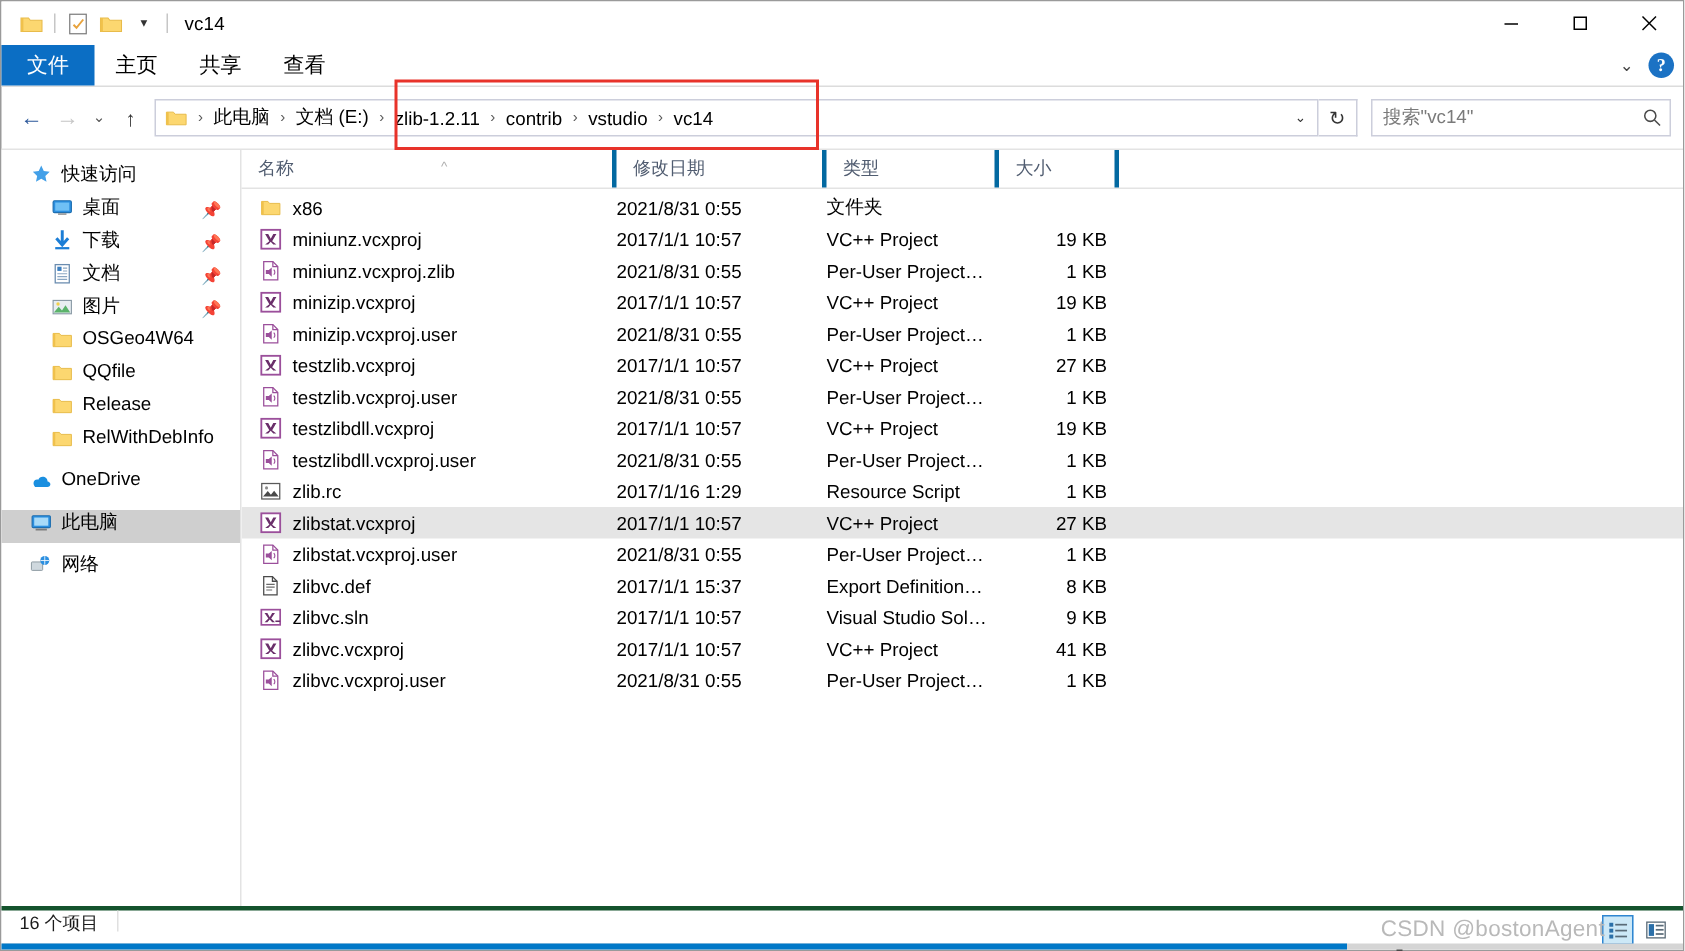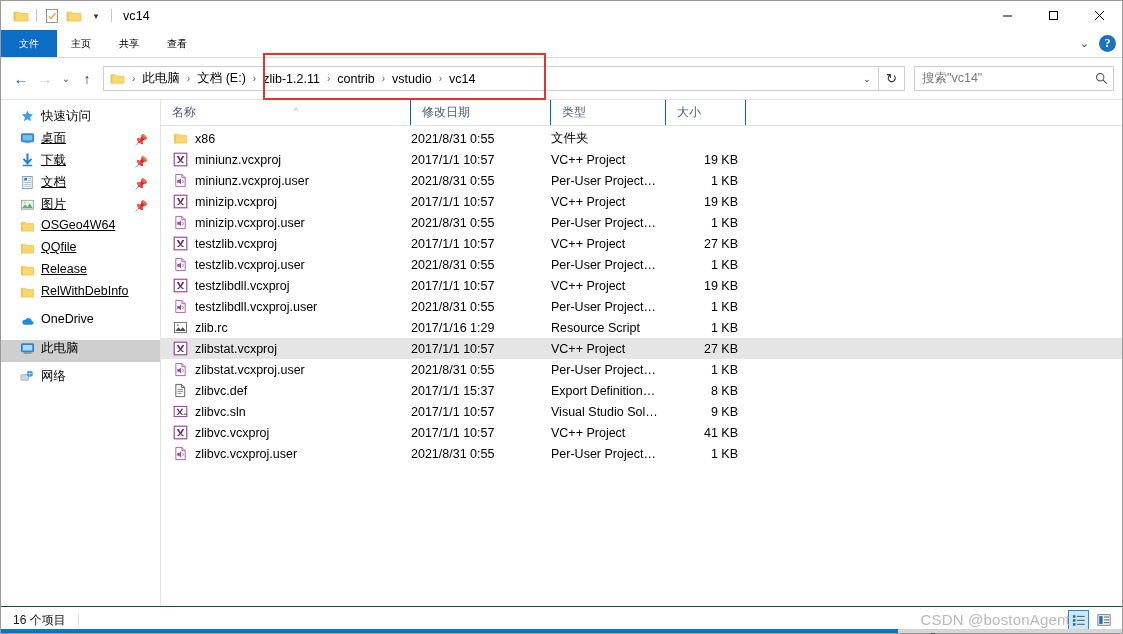--- a/index.html
+++ b/index.html
@@ -68,21 +68,21 @@
     height: 27px;
     display: flex;
     align-items: stretch;
     flex: 0 0 auto;
     position: relative;
     border-bottom: 1px solid #dcdcdc;
   }
   .tab {
     display: flex; align-items: center; justify-content: center;
     padding: 0 14px;
-    font-size: 10px;
+    font-size: 14px;
     color: #000;
     height: 27px;
     box-sizing: border-box;
   }
   .tab.file {
     background: #0b6ec4;
     color: #fff;
     min-width: 56px;
     padding: 0 17px;
   }
@@ -203,21 +203,21 @@
   .nav-item {
     height: 22px;
     display: flex;
     align-items: flex-start;
     padding-left: 18px;
     font-size: 12.5px;
     color: #000;
     position: relative;
     box-sizing: border-box;
   }
-  .nav-item.indent { padding-left: 18px; text-decoration: underline; }
+  .nav-item.indent { padding-left: 32px; }
   .nav-item.sel { background: #cfcfcf; }
   .nav-ico {
     width: 16px; height: 16px;
     margin-right: 6px;
     flex: 0 0 16px;
     display: flex; align-items: center; justify-content: center;
   }
   .nav-label { white-space: nowrap; }
   .pin {
     position: absolute; right: 12px; top: 4px;
@@ -241,21 +241,21 @@
     flex: 0 0 auto;
     position: relative;
   }
   .hcell {
     font-size: 12px;
     color: #505c70;
     padding-left: 11px;
     height: 25px;
     line-height: 25px;
     box-sizing: border-box;
-    border-right: 1px solid #0369a1;
+    border-right: 3px solid #0369a1;
     overflow: hidden;
     white-space: nowrap;
   }
   .hcell.c-name { width: 250px; flex: 0 0 250px; position: relative; }
   .hcell.c-date { width: 140px; flex: 0 0 140px; }
   .hcell.c-type { width: 115px; flex: 0 0 115px; }
   .hcell.c-size { width: 80px; flex: 0 0 80px; }
   .sortmark {
     position: absolute; left: 133px; top: -1px;
     color: #b0b0b0; font-size: 9px;
@@ -284,23 +284,23 @@
     display:flex; align-items:center; justify-content:center;
   }
   .cell-date { width: 140px; flex: 0 0 140px; color: #000; }
   .cell-type { width: 115px; flex: 0 0 115px; color: #000; overflow:hidden; white-space:nowrap;}
   .cell-size { width: 80px; flex: 0 0 80px; text-align: right; padding-right: 8px; box-sizing: border-box; }
 
   
   .statusbar {
     height: 26px;
     flex: 0 0 auto;
-    border-top: 1px solid #14532d;
-    display: flex;
-    align-items: center;
+    border-top: 3px solid #14532d;
+    display: flex;
+    align-items: flex-start;
     position: relative;
     background: #fff;
   }
   .status-text {
     font-size: 12px;
     color: #1a1a1a;
     padding-left: 12px;
   }
   .status-sep {
     width: 1px; height: 14px; background: #e0e0e0; margin-left: 12px;
@@ -653,21 +653,21 @@
           <div class="row">
             <div class="cell-name">
               <span class="fi">
                 <svg width="15" height="15" viewBox="0 0 16 16">
                   <path d="M3 1.5h6.5l3.5 3.5v9.5H3z" fill="#fff" stroke="#9b4f9b" stroke-width=".9"></path>
                   <path d="M9.5 1.5V5H13" fill="none" stroke="#9b4f9b" stroke-width=".9"></path>
                   <path d="M4.5 7.5h2.1l2.1-1.9v6.6L6.6 10.3H4.5z" fill="#9b4f9b"></path>
                   <path d="M10.1 7.2a2.4 2.4 0 010 3.6" fill="none" stroke="#9b4f9b" stroke-width=".8"></path>
                 </svg>
               </span>
-              <span>miniunz.vcxproj.user</span>
+              <span>miniunz.vcxproj.zlib</span>
             </div>
             <div class="cell-date">2021/8/31 0:55</div>
             <div class="cell-type">Per-User Project…</div>
             <div class="cell-size">1 KB</div>
           </div>
           <div class="row">
             <div class="cell-name">
               <span class="fi">
                 <svg width="15" height="15" viewBox="0 0 16 16">
                   <rect x="1.3" y="1.3" width="13.4" height="13.4" fill="#fff" stroke="#9b4f9b" stroke-width="1.3"></rect>

